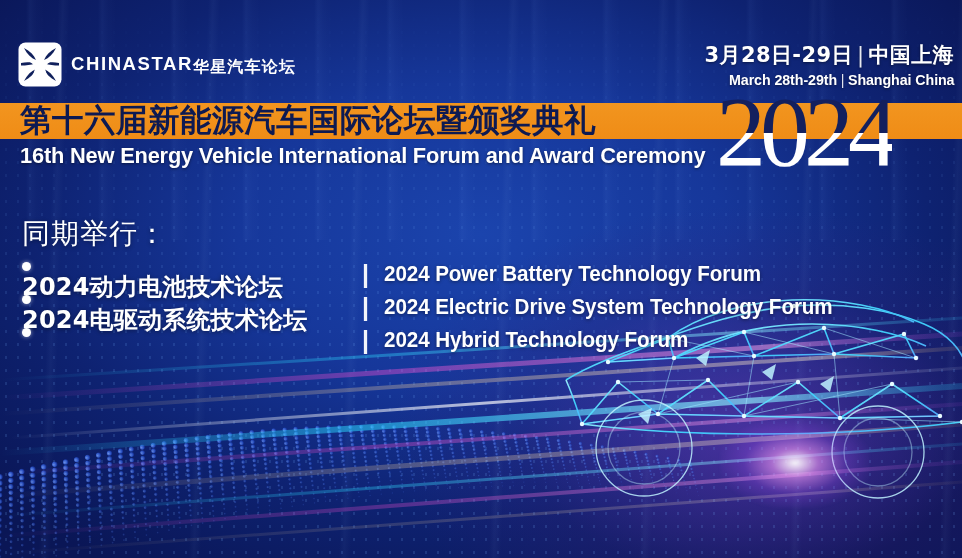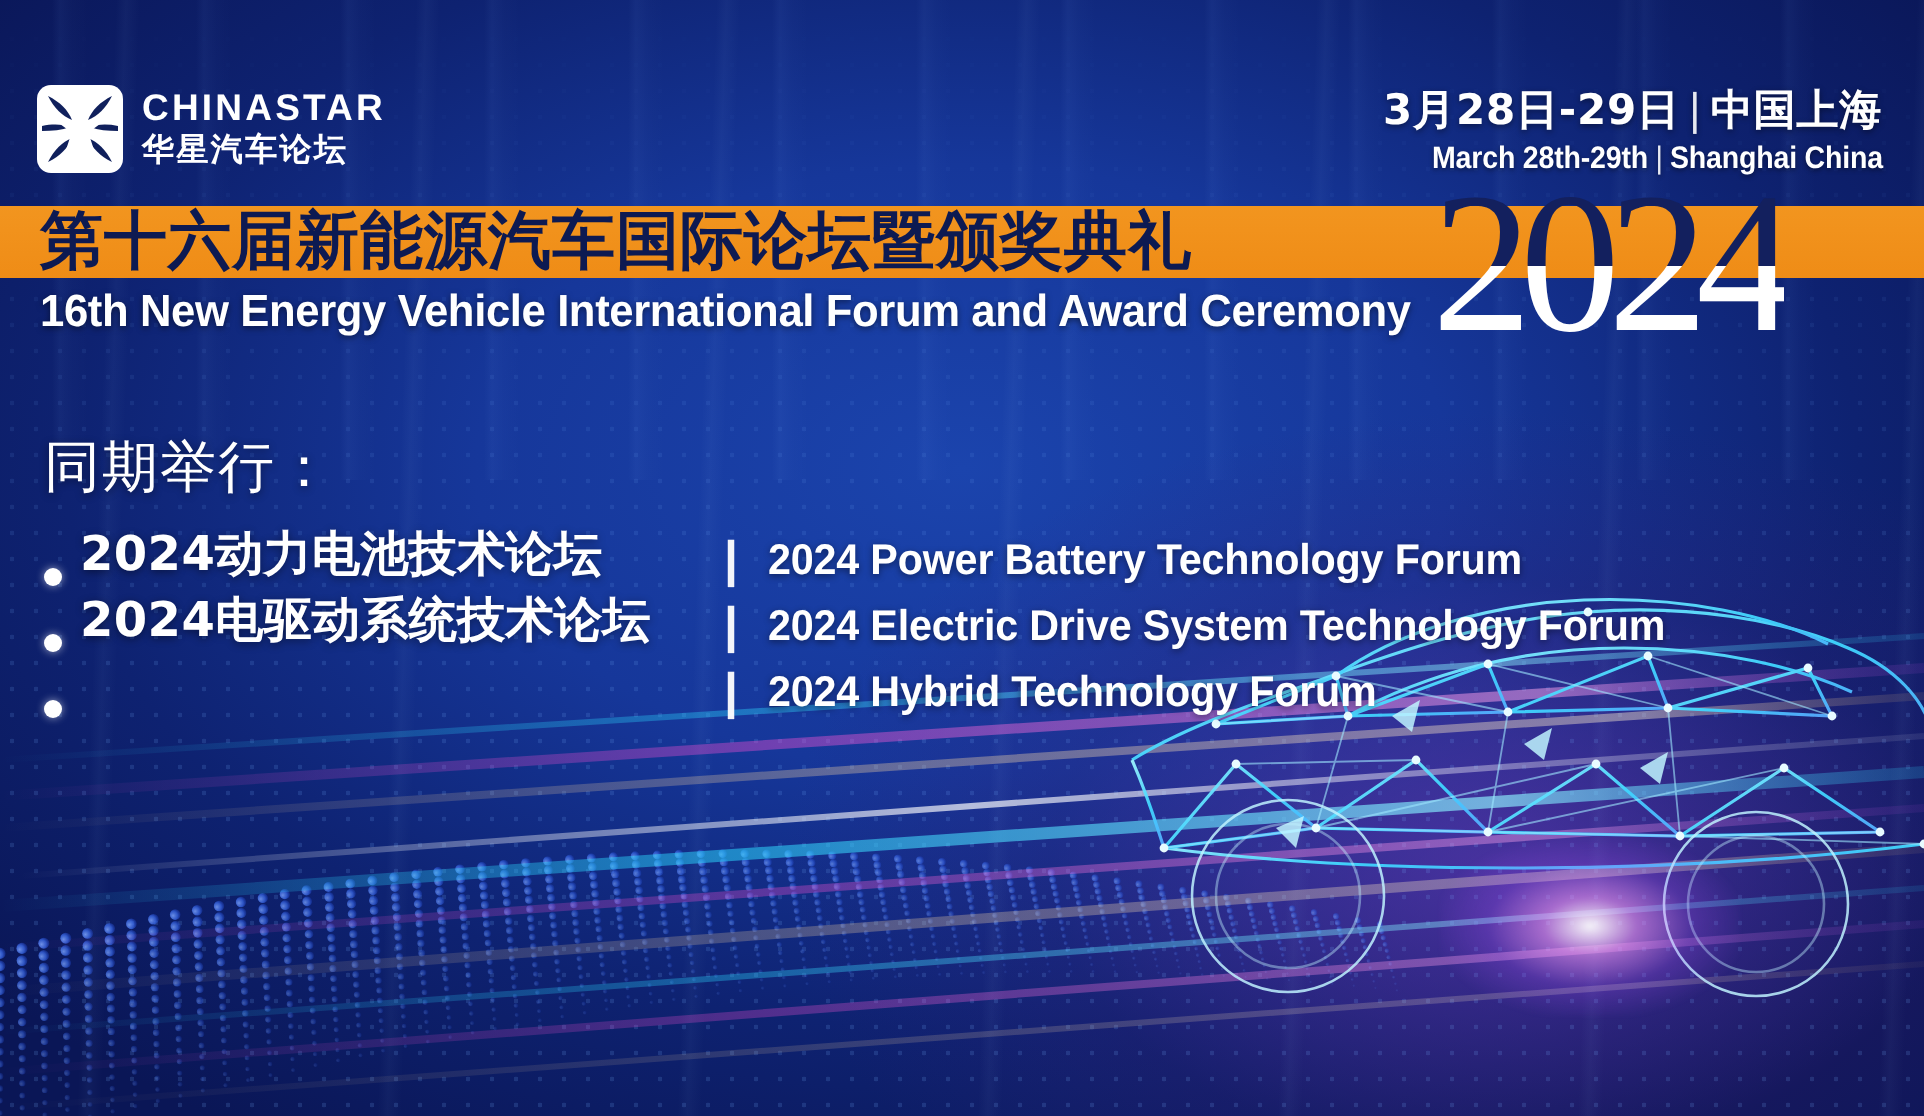--- a/index.html
+++ b/index.html
@@ -48,32 +48,32 @@
 
   .glow {
     position:absolute; left:720px; top:418px; width:150px; height:90px;
     background:radial-gradient(ellipse at center, rgba(255,255,255,0.95) 0%, rgba(255,160,255,0.55) 22%, rgba(180,90,255,0.22) 48%, rgba(0,0,0,0) 75%);
     pointer-events:none; filter:blur(1px);
   }
 
   
   .logo { position:absolute; left:18px; top:42px; display:flex; align-items:center; gap:9px; }
   .logo-mark { width:44px; height:45px; flex:0 0 auto; }
-  .logo-text { display:flex; flex-direction:column; justify-content:center; }
+  .logo-text { display:flex; flex-direction:row; justify-content:center; }
   .logo-en {
     color:#fff; font-weight:bold; font-size:18.5px; letter-spacing:1.6px;
     line-height:1; font-family:"Liberation Sans", sans-serif;
   }
   .logo-cn {
     color:#fff; font-weight:bold; font-size:16px; letter-spacing:1.2px;
     line-height:1; margin-top:4px; font-family:Liberation Sans, sans-serif;
   }
 
   
-  .datebox { position:absolute; right:21px; top:44px; text-align:right; }
+  .datebox { position:absolute; right:8px; top:44px; text-align:right; }
   .date-cn {
     color:#fff; font-weight:bold; font-size:21px; line-height:1.12;
     letter-spacing:0.4px; font-family:"DejaVu Sans", sans-serif;
     text-shadow:0 1px 3px rgba(0,0,0,.45);
   }
   .date-en {
     color:#fff; font-weight:bold; font-size:15.5px; line-height:1.15;
     margin-top:3px; letter-spacing:-0.1px;
     transform:scaleX(.92); transform-origin:right center;
     font-family:"Liberation Sans", sans-serif;
@@ -119,21 +119,21 @@
     clip-path:inset(51px 0 0 0);
   }
 
   
   .agenda { position:absolute; left:22px; top:215px; z-index:4; }
   .agenda-head {
     color:#fff; font-weight:normal; font-size:28px; letter-spacing:1px;
     font-family:"DejaVu Sans", sans-serif; margin-bottom:9px;
     text-shadow:0 1px 4px rgba(0,0,0,.45);
   }
-  .arow { display:flex; align-items:flex-end; height:31px; margin-bottom:2px; }
+  .arow { display:flex; align-items:flex-start; height:31px; margin-bottom:2px;flex-direction:column; }
   .bullet {
     width:9px; height:9px; border-radius:50%; background:#fff;
     margin-right:9px; flex:0 0 auto; box-shadow:0 0 4px rgba(255,255,255,.6);
   }
   .acn {
     color:#fff; font-weight:bold; font-size:24px; letter-spacing:0.2px;
     font-family:"DejaVu Sans", sans-serif; white-space:nowrap;
     text-shadow:0 1px 4px rgba(0,0,0,.45);
   }
   .apipe {

